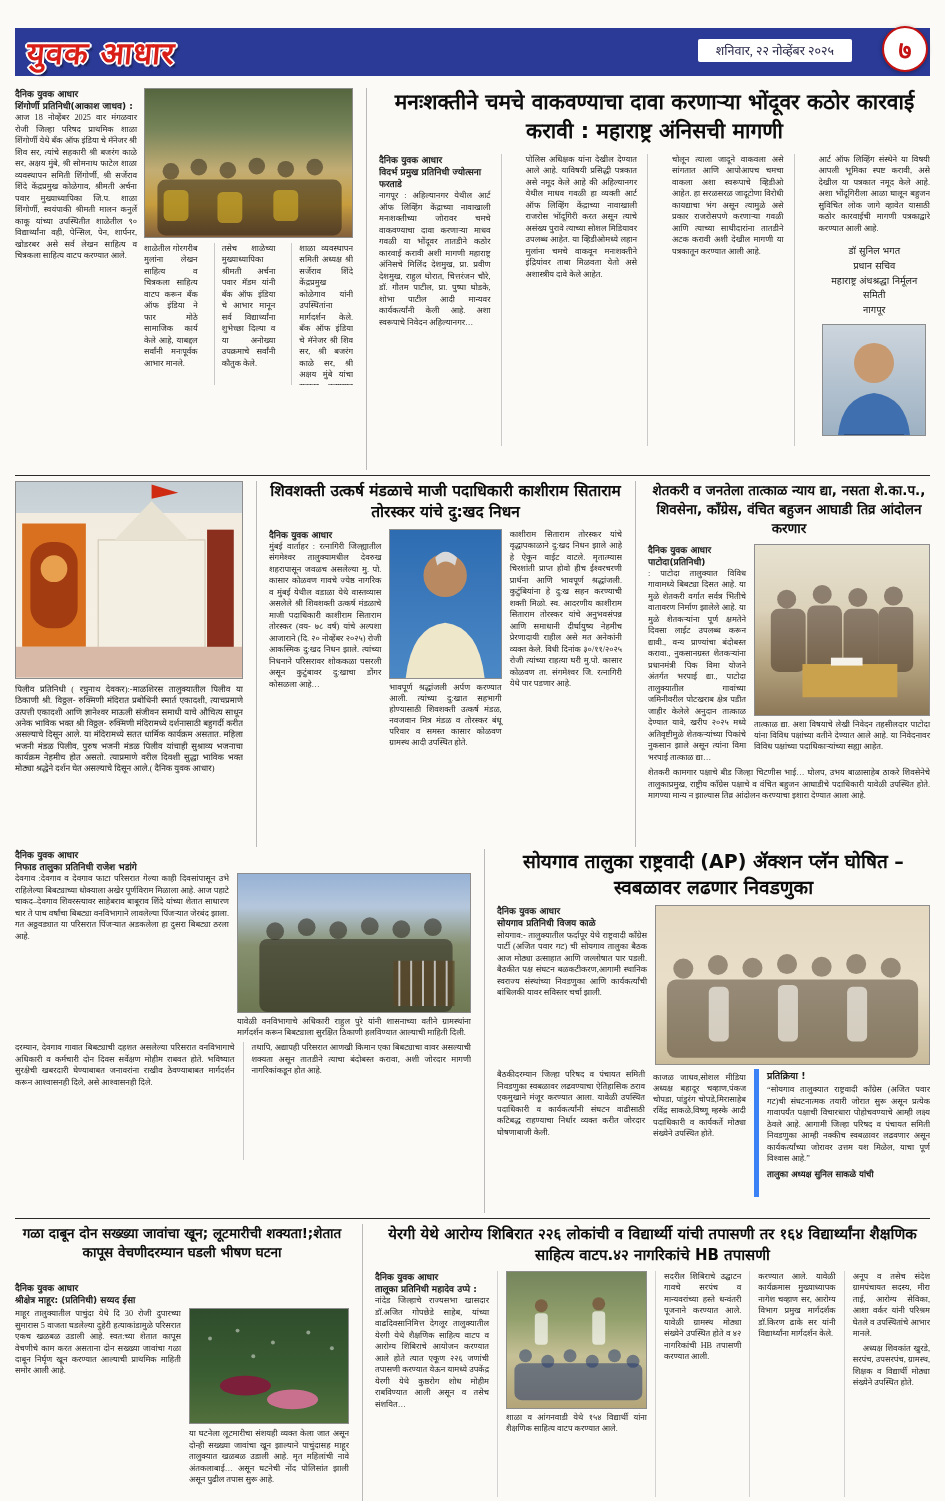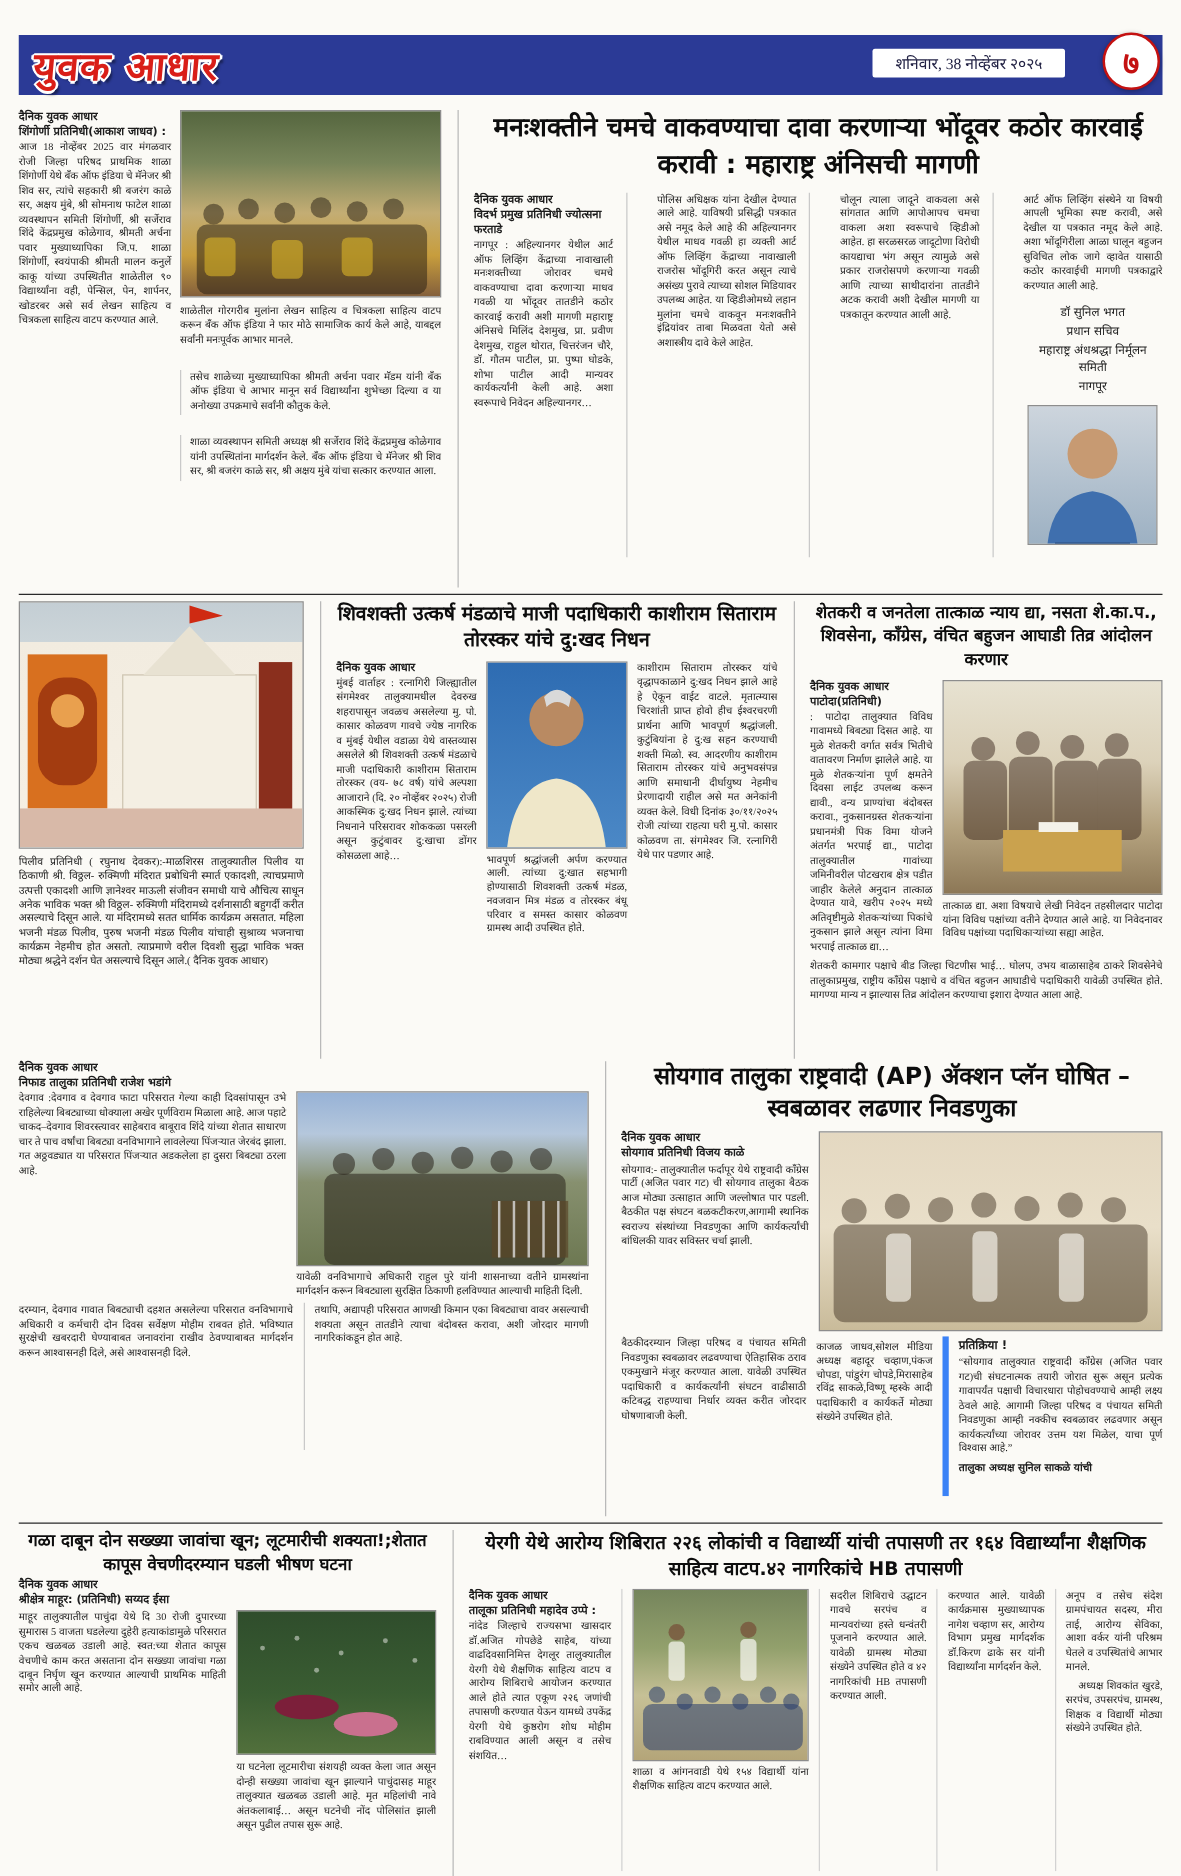--- a/index.html
+++ b/index.html
@@ -29,21 +29,21 @@
   .ph svg { position:absolute; inset:0; width:100%; height:100%; }
 
   
   .row1 { margin-top:12px; height:382px; }
   .a1 { width:338px; }
   .a1 h1 { font-size:17px; line-height:1.3; margin-bottom:7px; }
   .a1top { display:flex; gap:7px; }
   .a1c1 { width:122px; }
   .a1right { flex:1; }
   .ph-school { height:150px; background:linear-gradient(180deg,#55663f 0%,#78855a 28%,#c3ad74 55%,#c79d3d 78%,#84603c 100%); }
-  .a1cols { display:flex; gap:16px; margin-top:5px; height:142px; overflow:hidden;flex-direction:column; }
+  .a1cols { display:flex; gap:16px; margin-top:5px; height:142px; overflow:hidden; }
   .a1cols > div { flex:1; }
   .a1cols > div + div { border-left:1px solid #c9c9c9; padding-left:7px; }
 
   .a2 { flex:1; }
   .a2 h1 { font-size:21px; line-height:1.4; margin-bottom:7px; }
   .a2cols { display:flex; gap:10px; height:292px; overflow:hidden; }
   .a2col { flex:1; }
   .a2col + .a2col { border-left:1px solid #c9c9c9; padding-left:24px; }
   .attr { text-align:center; font-weight:normal; font-size:9.5px; line-height:1.55; margin:10px 0 6px; font-family:"DejaVu Sans",sans-serif; }
   .ph-bhagat { width:104px; height:112px; margin:0 auto; background:linear-gradient(180deg,#cdd5dd,#9db1c3); }
@@ -90,21 +90,21 @@
   .a6bottom { display:flex; gap:8px; margin-top:4px; height:128px; overflow:hidden; }
   .a6b1 { width:148px; }
   .a6b2 { flex:1; }
   .quote { width:176px; border-left:5px solid #3b82f6; padding-left:8px; }
   .quote-title { font-weight:bold; font-size:9.5px; font-family:"DejaVu Sans",sans-serif; margin-bottom:2px; }
   .quote-attr { font-weight:bold; font-size:8.4px; margin-top:3px; font-family:"DejaVu Sans",sans-serif; }
 
   
   .row4 { margin-top:2px; height:282px; }
   .a7 { width:334px; }
-  .a7 h1 { font-size:13.5px; line-height:1.4; margin-bottom:0; }
+  .a7 h1 { font-size:13.5px; line-height:1.4; margin-bottom:20px; }
   .a7top { display:flex; gap:8px; margin-top:2px; }
   .a7c1 { flex:1; }
   .a7photo-wrap { width:160px; }
   .ph-field { height:116px; background:linear-gradient(180deg,#2f4d2c 0%,#3a5d32 58%,#52703c 100%); }
   .a7bottom { margin-top:4px; height:104px; overflow:hidden; }
 
   .a8 { flex:1; }
   .a8 h1 { font-size:15px; line-height:1.4; margin-bottom:5px; }
   .a8cols { display:flex; gap:8px; height:226px; overflow:hidden; }
   .a8c1 { width:114px; }
@@ -113,21 +113,21 @@
   .a8c, .a8c2 { border-left:1px solid #d2d2d2; padding-left:8px; }
   .ph-camp { height:138px; background:linear-gradient(180deg,#75855c 0%,#92a06c 34%,#c6c096 62%,#b4a579 100%); }
 </style>
 </head>
 <body>
 
 <div class="page">
 
   <header class="masthead">
     <div class="logo">युवक आधार</div>
-    <div class="datebox">शनिवार, 38 नोव्हेंबर २०२५</div>
+    <div class="datebox">शनिवार, २२ नोव्हेंबर २०२५</div>
     <div class="pagenum">७</div>
   </header>
 
   <section class="row row1">
 
     <article class="a1">
       <div class="a1top">
         <div class="a1c1">
           <p class="byline">दैनिक युवक आधार</p>
           <p class="byline">शिंगोर्णी प्रतिनिधी(आकाश जाधव) :</p>

